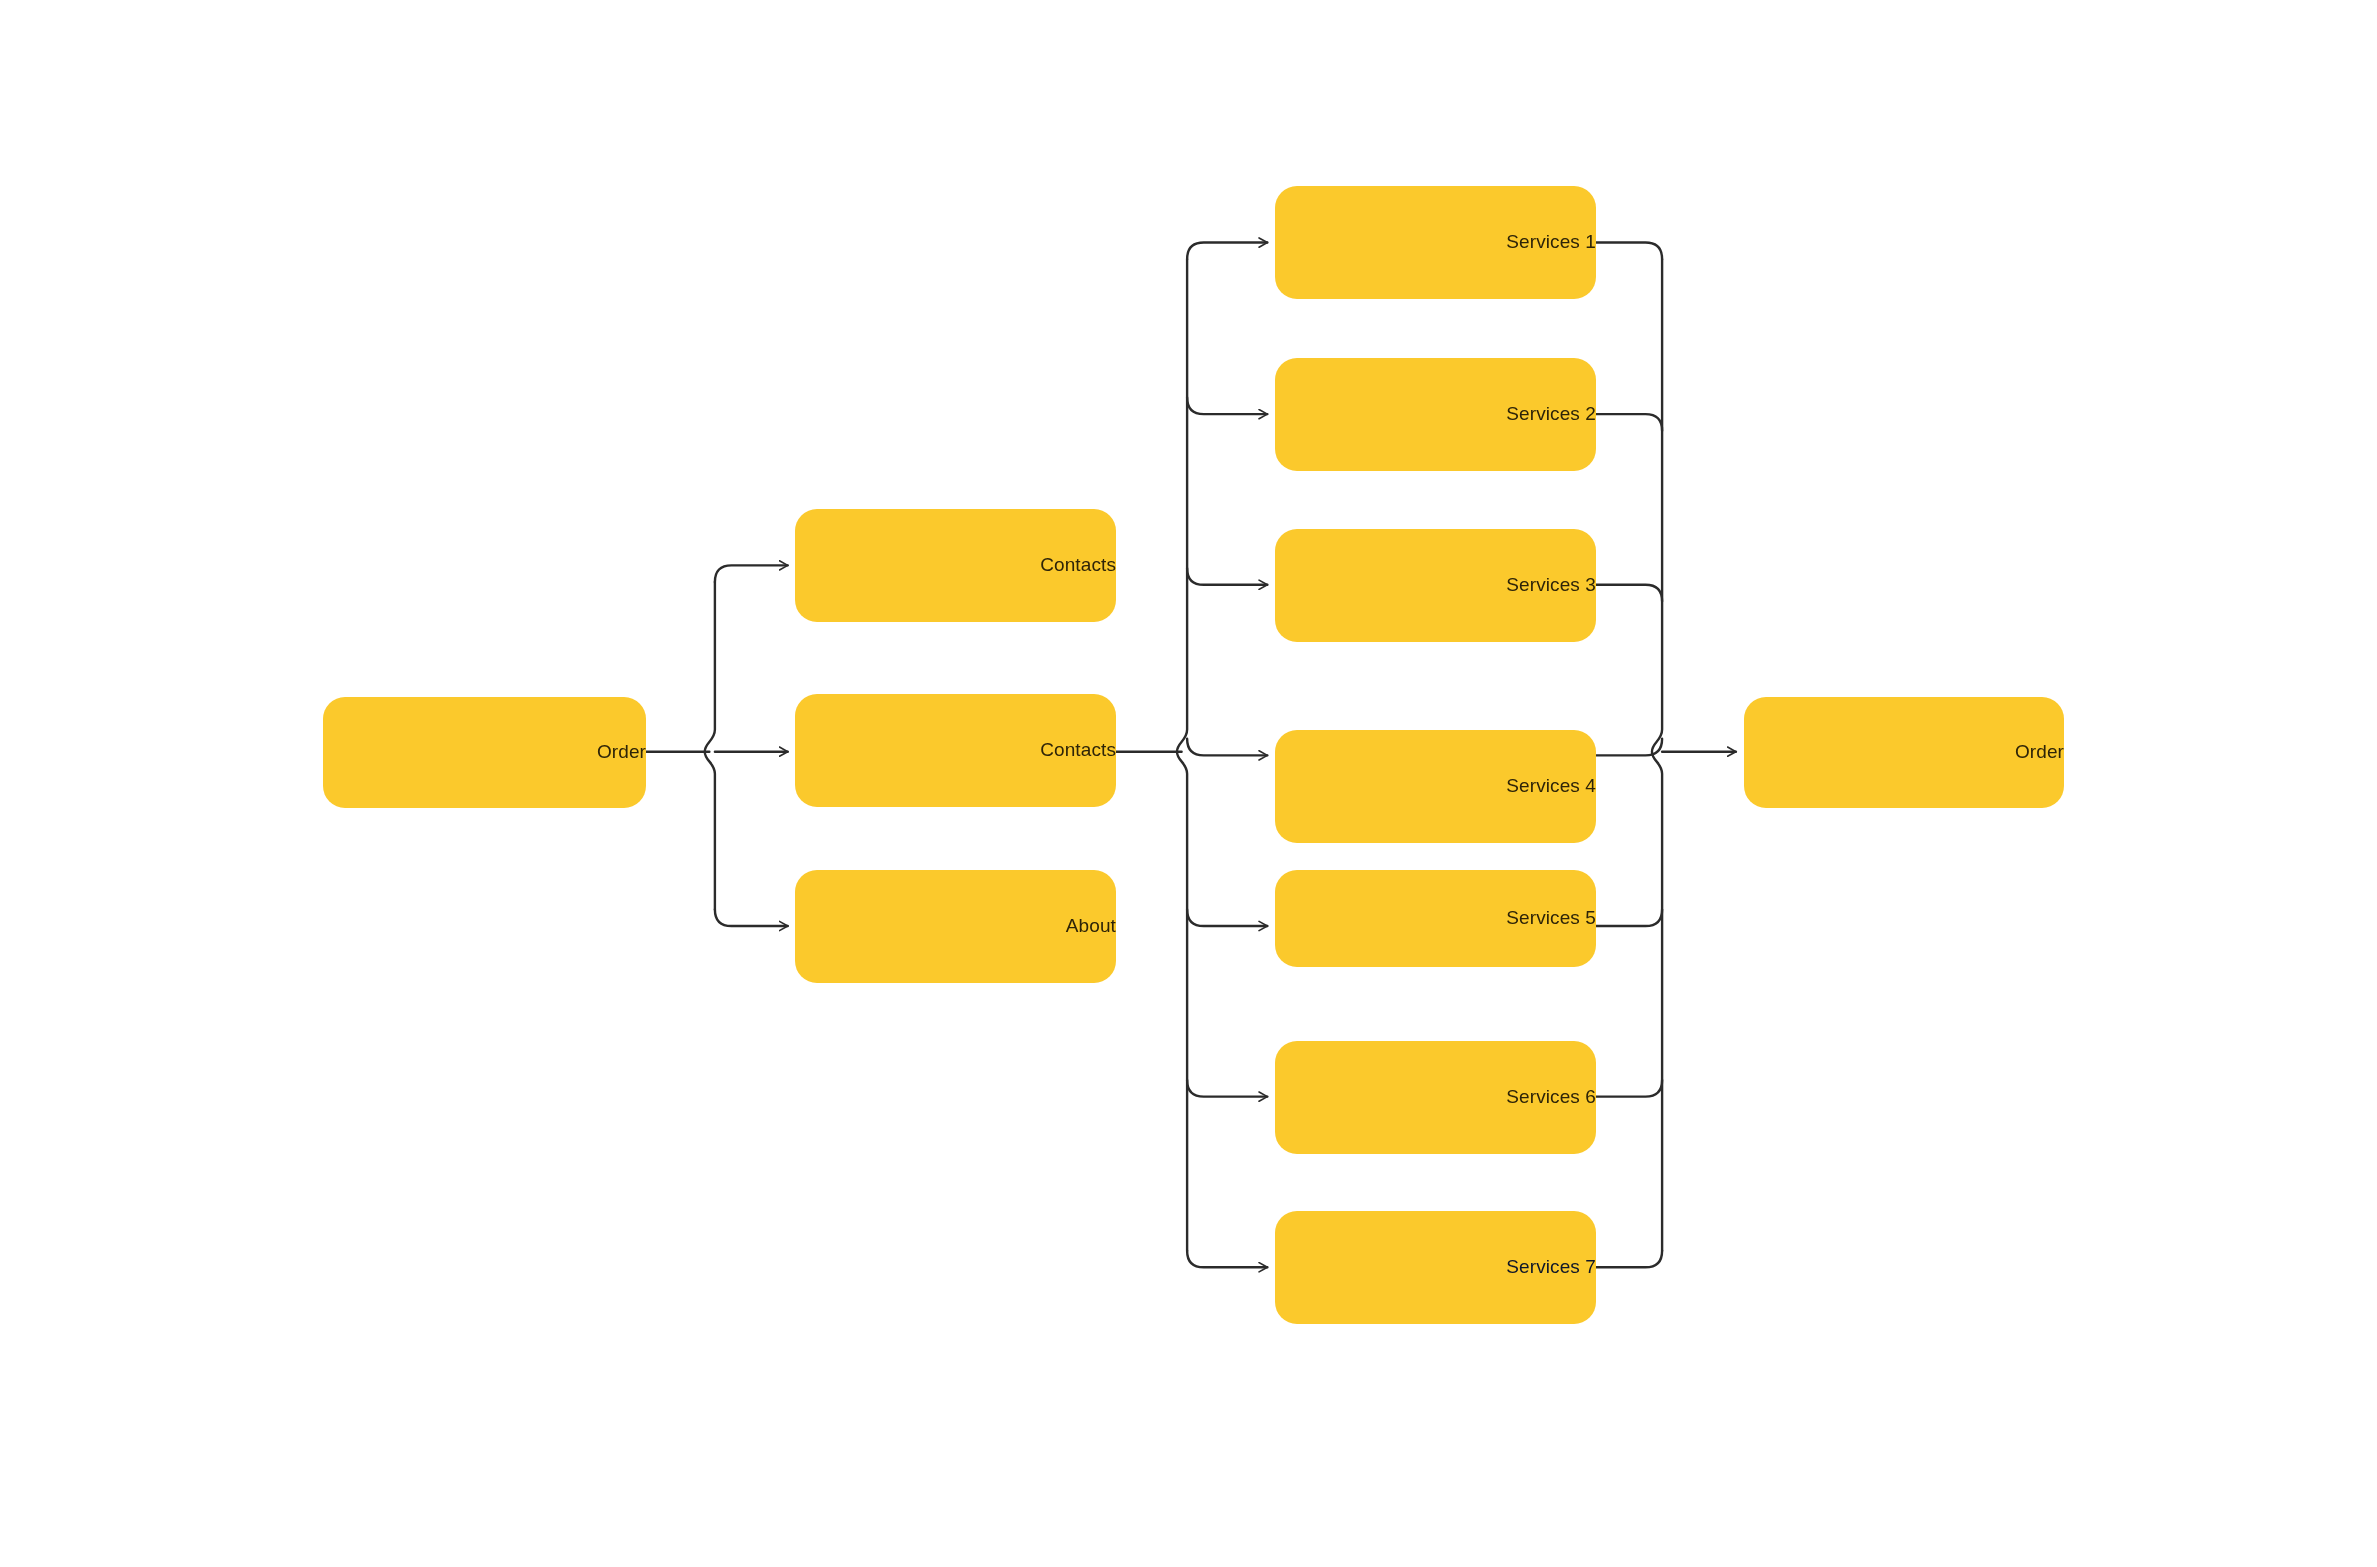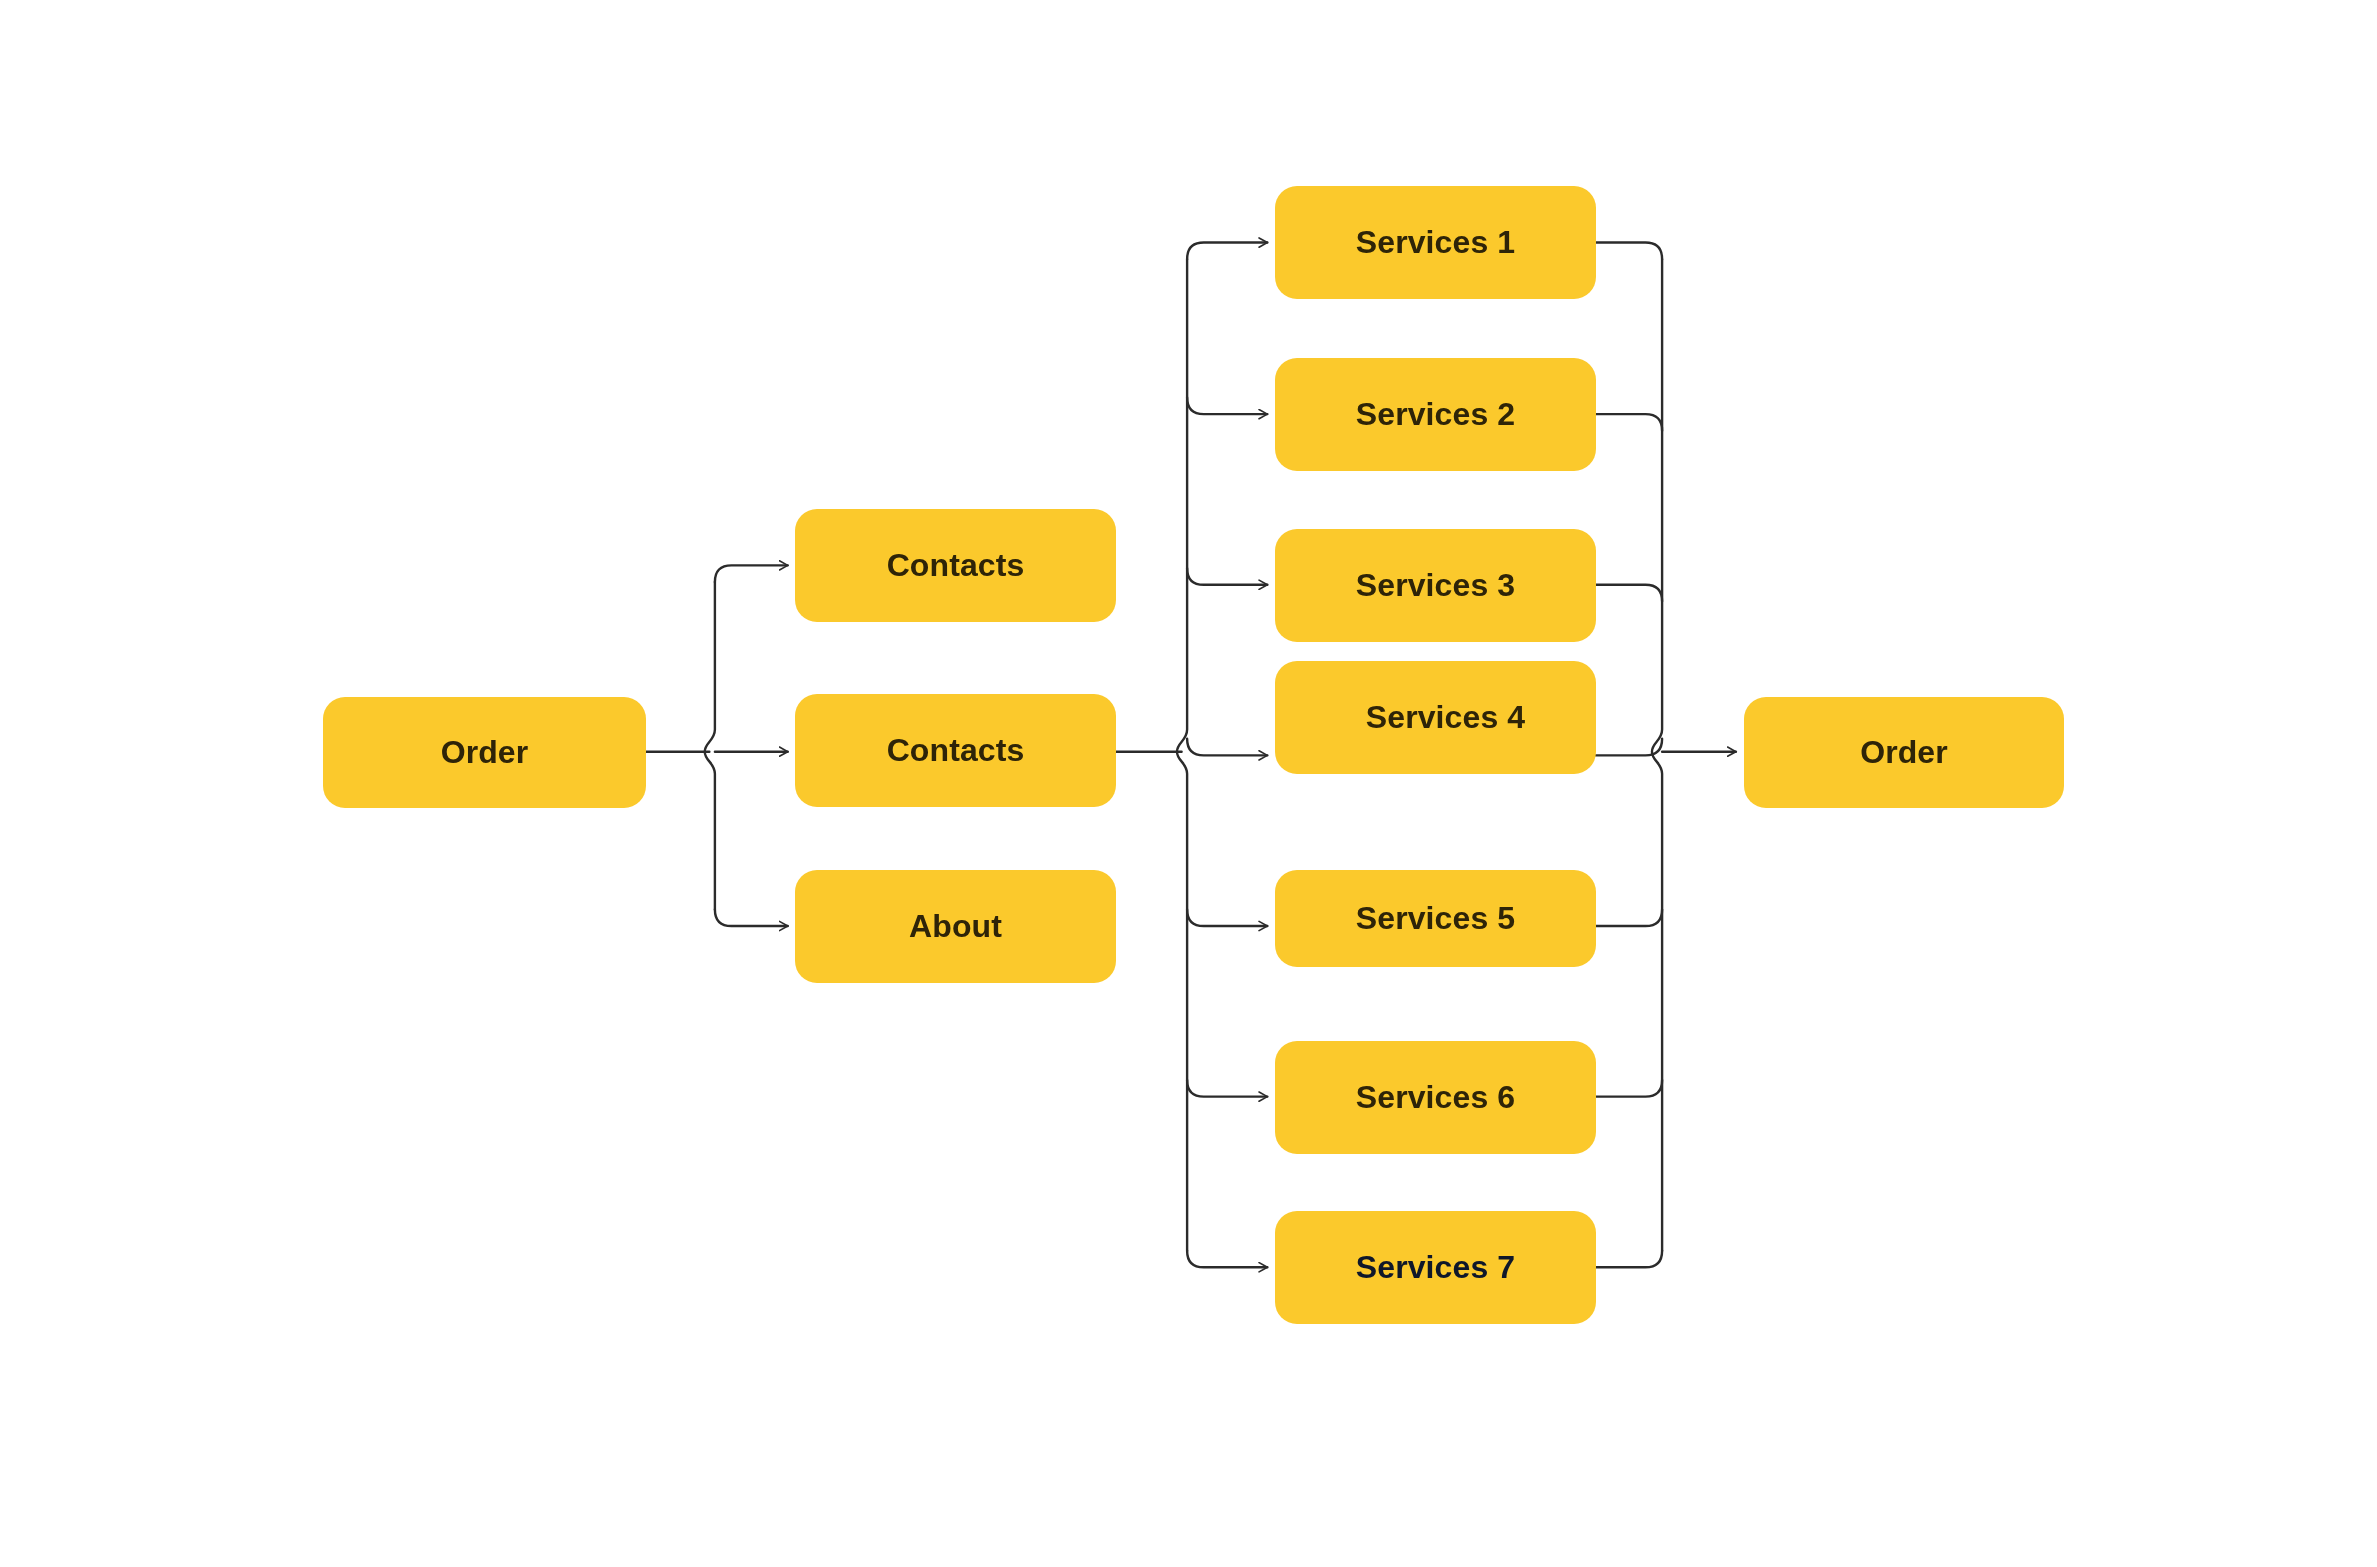--- a/index.html
+++ b/index.html
@@ -26,25 +26,25 @@
     height: 1567px;
     pointer-events: none;
   }
   .node {
     position: absolute;
     box-sizing: border-box;
     background: #FBC92C;
     border-radius: 22px;
     display: flex;
     align-items: center;
-    justify-content: center;
+    justify-content: flex-end;
     color: #2E2408;
     font-family: "Liberation Sans", sans-serif;
-    font-size: 32px;
-    font-weight: 700;
+    font-size: 19px;
+    font-weight: 400;
     letter-spacing: 0.1px;
     line-height: 1.2;
     user-select: none;
   }
   .node-label {
     display: block;
     text-align: center;
     white-space: nowrap;
   }
 </style>
@@ -100,21 +100,21 @@
   </div>
   <div class="node" style="left: 1275px; top: 186px; width: 321px; height: 113px; background: rgb(251, 201, 44); color: rgb(46, 36, 8);">
     <span class="node-label">Services 1</span>
   </div>
   <div class="node" style="left: 1275px; top: 358px; width: 321px; height: 113px; background: rgb(251, 201, 44); color: rgb(46, 36, 8);">
     <span class="node-label">Services 2</span>
   </div>
   <div class="node" style="left: 1275px; top: 529px; width: 321px; height: 113px; background: rgb(251, 201, 44); color: rgb(46, 36, 8);">
     <span class="node-label">Services 3</span>
   </div>
-  <div class="node" style="left: 1275px; top: 661px; width: 321px; height: 113px; background: rgb(251, 201, 44); color: rgb(46, 36, 8); padding-left: 20px;">
+  <div class="node" style="left: 1275px; top: 730px; width: 321px; height: 113px; background: rgb(251, 201, 44); color: rgb(46, 36, 8); padding-left: 20px;">
     <span class="node-label">Services 4</span>
   </div>
   <div class="node" style="left: 1275px; top: 870px; width: 321px; height: 97px; background: rgb(251, 201, 44); color: rgb(46, 36, 8);">
     <span class="node-label">Services 5</span>
   </div>
   <div class="node" style="left: 1275px; top: 1041px; width: 321px; height: 113px; background: rgb(251, 201, 44); color: rgb(46, 36, 8);">
     <span class="node-label">Services 6</span>
   </div>
   <div class="node" style="left: 1275px; top: 1211px; width: 321px; height: 113px; background: rgb(251, 201, 44); color: #0f172a;">
     <span class="node-label">Services 7</span>

